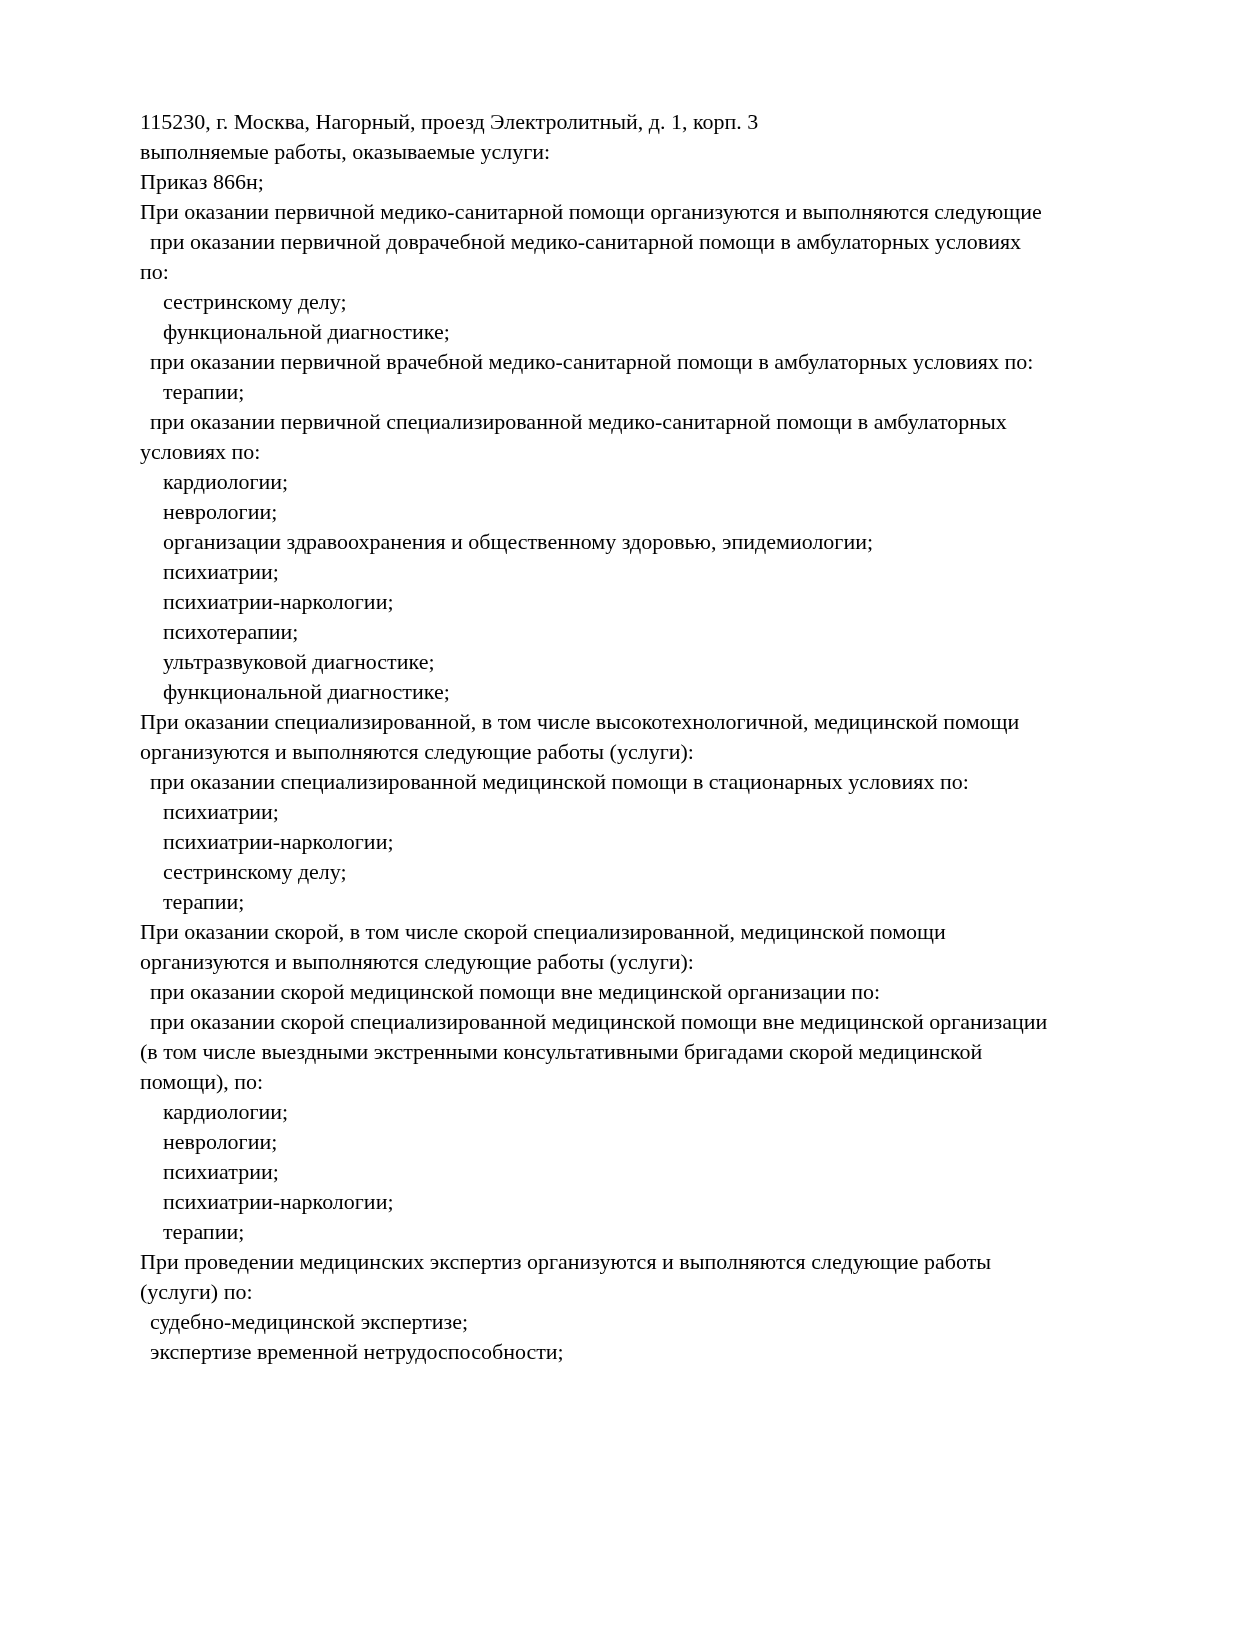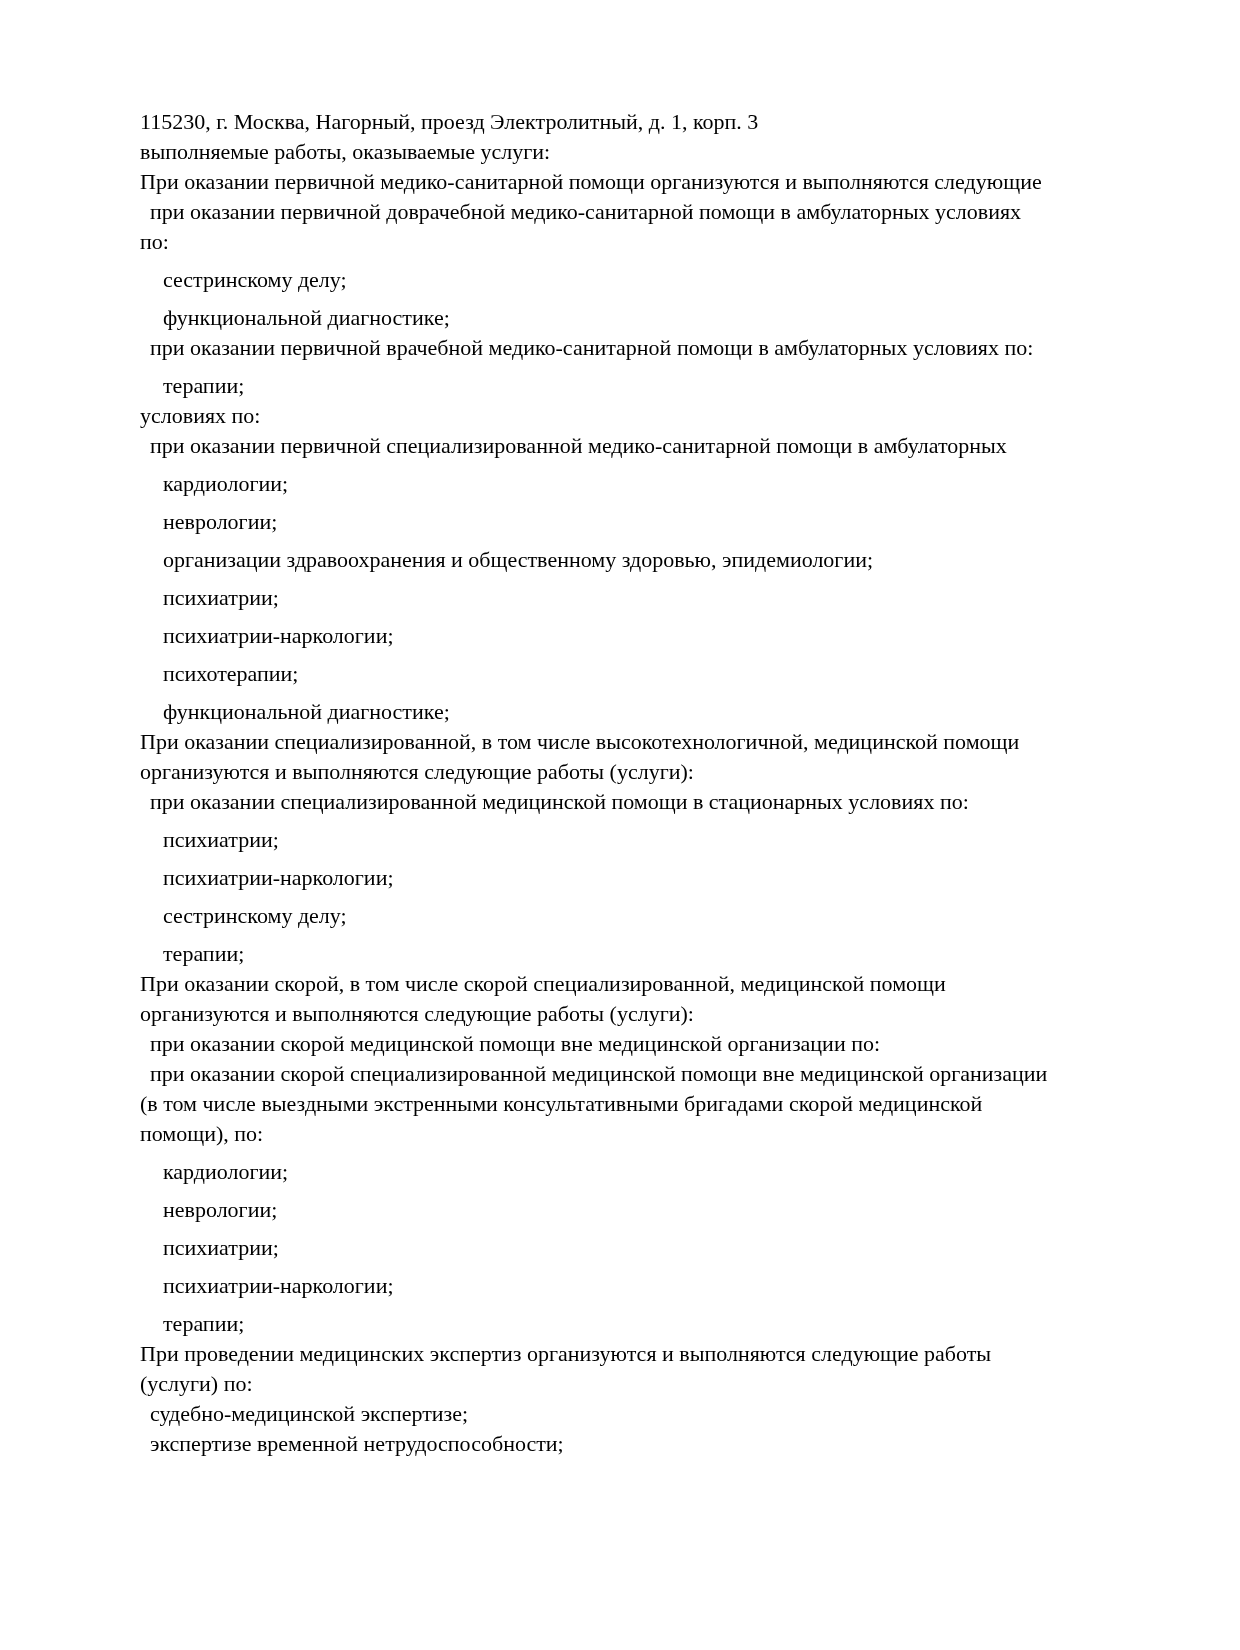--- a/index.html
+++ b/index.html
@@ -25,45 +25,47 @@
     font-size: 22px;
     line-height: 30px;
     letter-spacing: 0px;
   }
   .line {
     white-space: pre;
     height: 30px;
   }
   .indent-0 { padding-left: 0px; }
   .indent-1 { padding-left: 10px; }
-  .indent-2 { padding-left: 23px; margin-top: 8px; }
+  .indent-2 { padding-left: 23px; }
 </style>
 </head>
 <body>
 
 <div class="page">
   <div class="doc">
 
   <div class="line indent-0">115230, г. Москва, Нагорный, проезд Электролитный, д. 1, корп. 3</div>
       <div class="line indent-0">выполняемые работы, оказываемые услуги:</div>
+      <div class="line indent-0">Приказ 866н;</div>
       <div class="line indent-0">При оказании первичной медико-санитарной помощи организуются и выполняются следующие</div>
       <div class="line indent-1">при оказании первичной доврачебной медико-санитарной помощи в амбулаторных условиях</div>
       <div class="line indent-0">по:</div>
       <div class="line indent-2">сестринскому делу;</div>
       <div class="line indent-2">функциональной диагностике;</div>
       <div class="line indent-1">при оказании первичной врачебной медико-санитарной помощи в амбулаторных условиях по:</div>
       <div class="line indent-2">терапии;</div>
+      <div class="line indent-1">при оказании первичной специализированной медико-санитарной помощи в амбулаторных</div>
       <div class="line indent-0">условиях по:</div>
-      <div class="line indent-1">при оказании первичной специализированной медико-санитарной помощи в амбулаторных</div>
       <div class="line indent-2">кардиологии;</div>
       <div class="line indent-2">неврологии;</div>
       <div class="line indent-2">организации здравоохранения и общественному здоровью, эпидемиологии;</div>
       <div class="line indent-2">психиатрии;</div>
       <div class="line indent-2">психиатрии-наркологии;</div>
       <div class="line indent-2">психотерапии;</div>
+      <div class="line indent-2">ультразвуковой диагностике;</div>
       <div class="line indent-2">функциональной диагностике;</div>
       <div class="line indent-0">При оказании специализированной, в том числе высокотехнологичной, медицинской помощи</div>
       <div class="line indent-0">организуются и выполняются следующие работы (услуги):</div>
       <div class="line indent-1">при оказании специализированной медицинской помощи в стационарных условиях по:</div>
       <div class="line indent-2">психиатрии;</div>
       <div class="line indent-2">психиатрии-наркологии;</div>
       <div class="line indent-2">сестринскому делу;</div>
       <div class="line indent-2">терапии;</div>
       <div class="line indent-0">При оказании скорой, в том числе скорой специализированной, медицинской помощи</div>
       <div class="line indent-0">организуются и выполняются следующие работы (услуги):</div>

